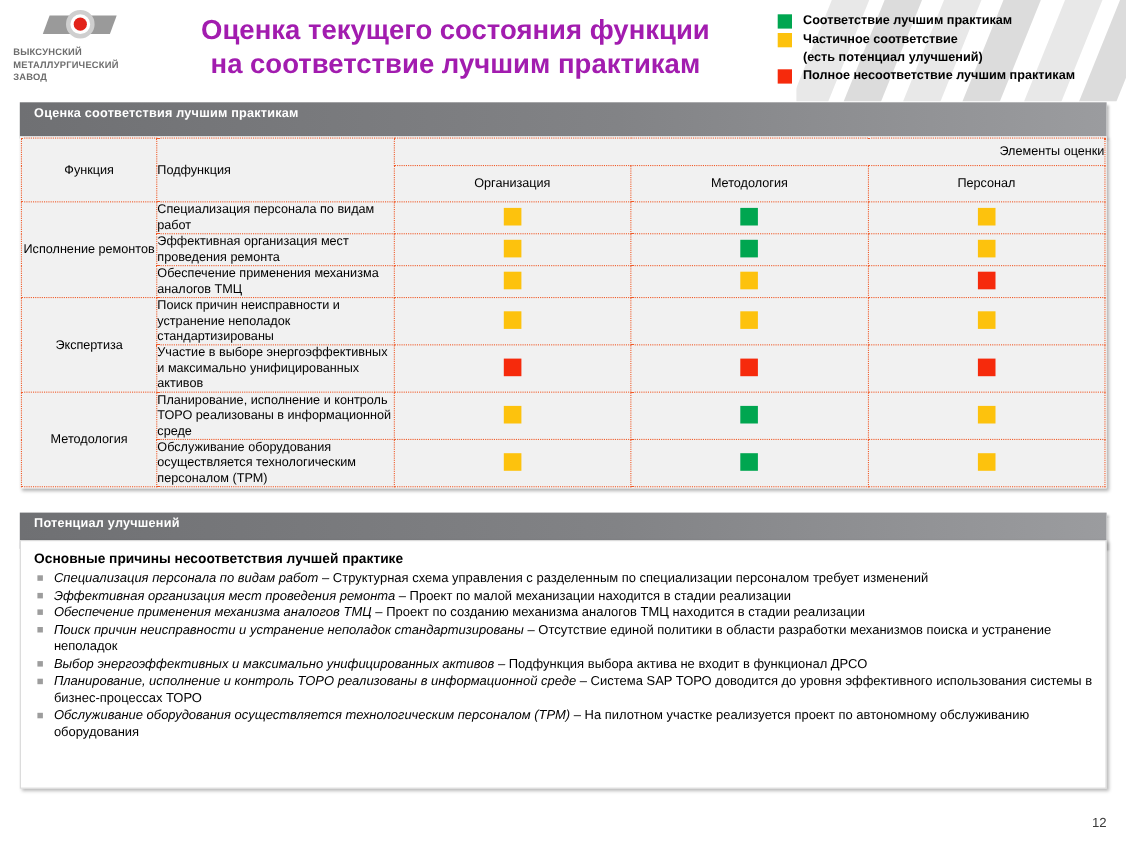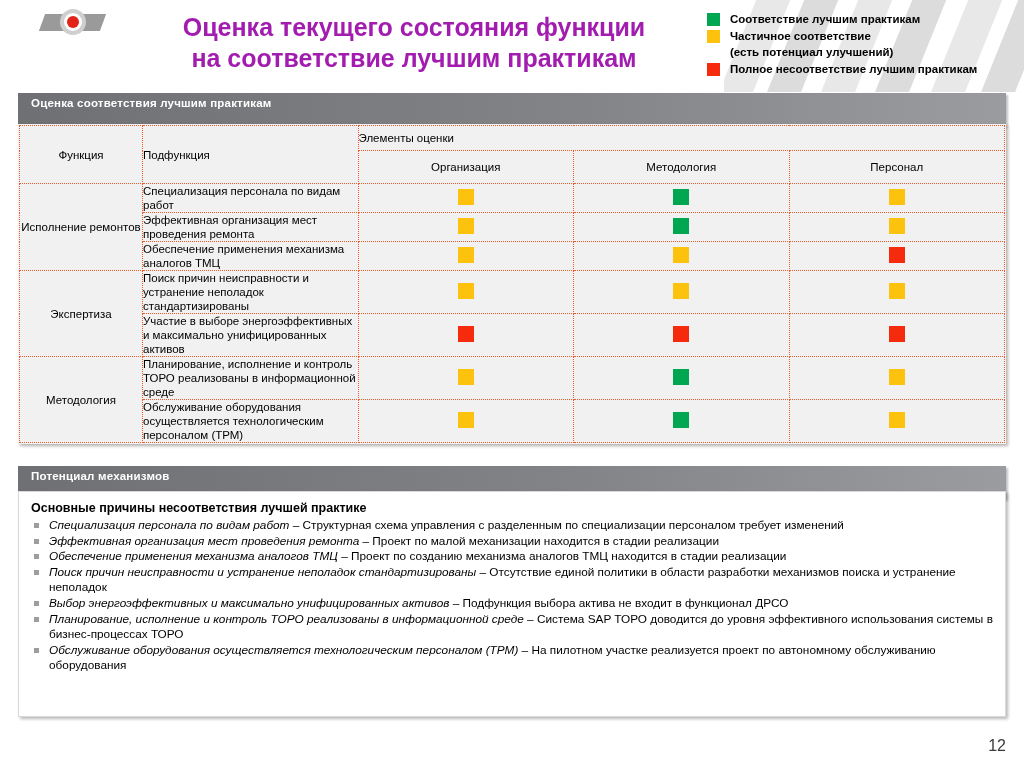--- a/index.html
+++ b/index.html
@@ -105,21 +105,21 @@
     font-weight:normal;
     font-size:11.5px;
     color:#000;
     padding:0;
     background:#f1f1f1;
   }
   .c-func{width:122px;text-align:center;vertical-align:middle;line-height:14px;}
   .c-sub{padding:5px 0 5px 9px;vertical-align:middle;line-height:14px;}
   .c-mark{width:112px;text-align:center;vertical-align:middle;}
   th.hd{text-align:center;vertical-align:middle;height:32px;}
-  th.hd-big{text-align:left;vertical-align:middle;height:24px;}
+  th.hd-big{text-align:right;vertical-align:middle;height:24px;}
   .sq{display:inline-block;width:16px;height:16px;}
 
   
   .panel{
     position:absolute;left:18px;top:491px;width:988px;height:226px;
     background:#ffffff;
     border:1px solid #d9d9d9;
     box-sizing:border-box;
     box-shadow:2px 2px 3px rgba(0,0,0,.28);
     padding:8px 10px 0 12px;
@@ -133,21 +133,21 @@
     font-size:11.8px;line-height:15.6px;margin-bottom:0px;
   }
   .blist li .bul{
     position:absolute;left:3px;top:5px;width:5px;height:5px;
     background:#9d9d9d;
   }
   .blist li i{font-style:italic;}
 
   .pagenum{
     position:absolute;right:18px;bottom:12px;
-    font-size:16px;color:#3b3b3b;
+    font-size:12px;color:#3b3b3b;
   }
 </style>
 </head>
 <body>
 
 <div class="header">
 
   <div class="watermark">
     <div class="wm-bar" style="left:10px;"></div>
     <div class="wm-bar d" style="left:58px;"></div>
@@ -156,20 +156,25 @@
     <div class="wm-bar" style="left:222px;"></div>
     <div class="wm-bar d" style="left:272px;"></div>
   </div>
 
   <div class="logo">
     <div class="logo-mark">
       <div class="slab l"></div>
       <div class="slab r"></div>
       <div class="ring"></div>
       <div class="dot"></div>
+    </div>
+    <div class="logo-text">
+      <div>ВЫКСУНСКИЙ</div>
+      <div>МЕТАЛЛУРГИЧЕСКИЙ</div>
+      <div>ЗАВОД</div>
     </div>
   </div>
 
   <div class="title">
     <div>Оценка текущего состояния функции</div>
     <div>на соответствие лучшим практикам</div>
   </div>
 
   <div class="legend">
     <div class="legend-row">
@@ -250,21 +255,21 @@
           <td class="c-sub">Обслуживание оборудования осуществляется технологическим персоналом (ТРМ)</td>
           <td class="c-mark"><span class="sq" style="background: rgb(253, 194, 13);"></span></td>
           <td class="c-mark"><span class="sq" style="background: rgb(0, 166, 80);"></span></td>
           <td class="c-mark"><span class="sq" style="background: rgb(253, 194, 13);"></span></td>
         </tr>
       </tbody>
   </table>
 </div>
 
 <div class="bar" style="top:466px;">
-  <span>Потенциал механизмов</span>
+  <span>Потенциал улучшений</span>
 </div>
 
 <div class="panel">
   <h4>Основные причины несоответствия лучшей практике</h4>
   <ul class="blist" id="bullets">
       <li><span class="bul"></span><i>Специализация персонала по видам работ</i><span> – Структурная схема управления с разделенным по специализации персоналом требует изменений</span></li>
       <li><span class="bul"></span><i>Эффективная организация мест проведения ремонта</i><span> – Проект по малой механизации находится в стадии реализации</span></li>
       <li><span class="bul"></span><i>Обеспечение применения механизма аналогов ТМЦ</i><span> – Проект по созданию механизма аналогов ТМЦ находится в стадии реализации</span></li>
       <li><span class="bul"></span><i>Поиск причин неисправности и устранение неполадок стандартизированы</i><span> – Отсутствие единой политики в области разработки механизмов поиска и устранение неполадок</span></li>
       <li><span class="bul"></span><i>Выбор энергоэффективных и максимально унифицированных активов</i><span> – Подфункция выбора актива не входит в функционал ДРСО</span></li>

